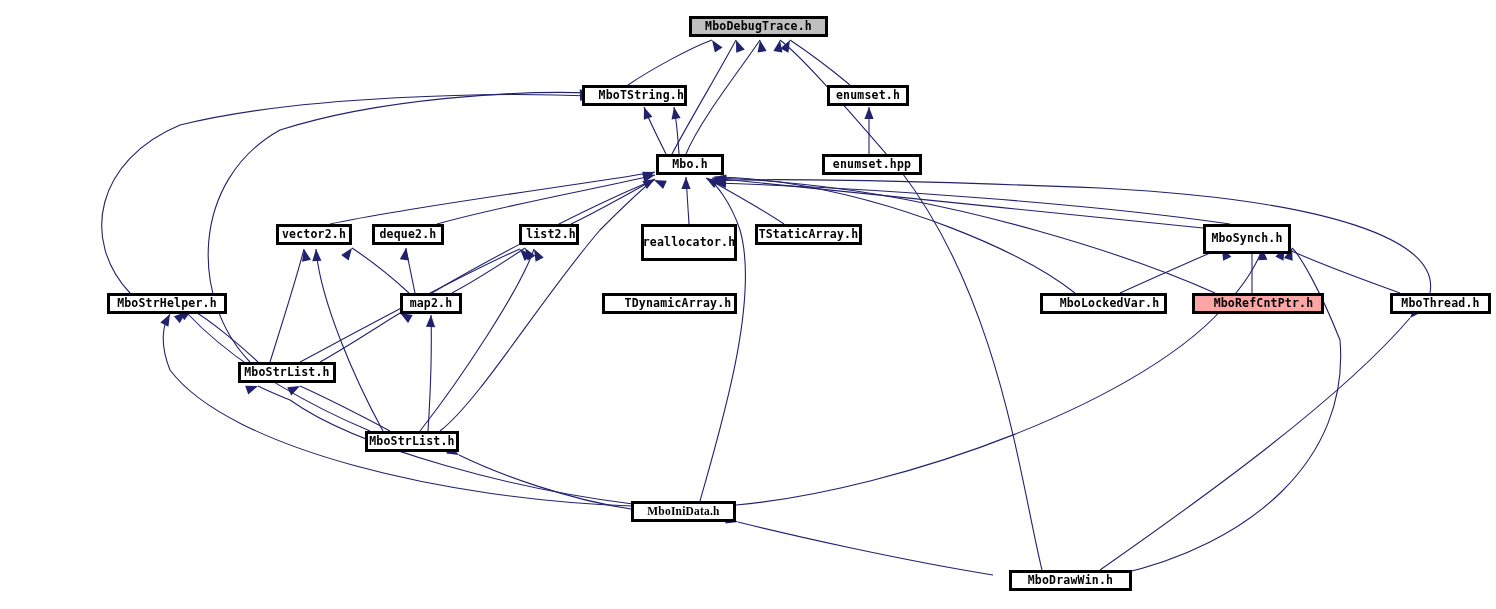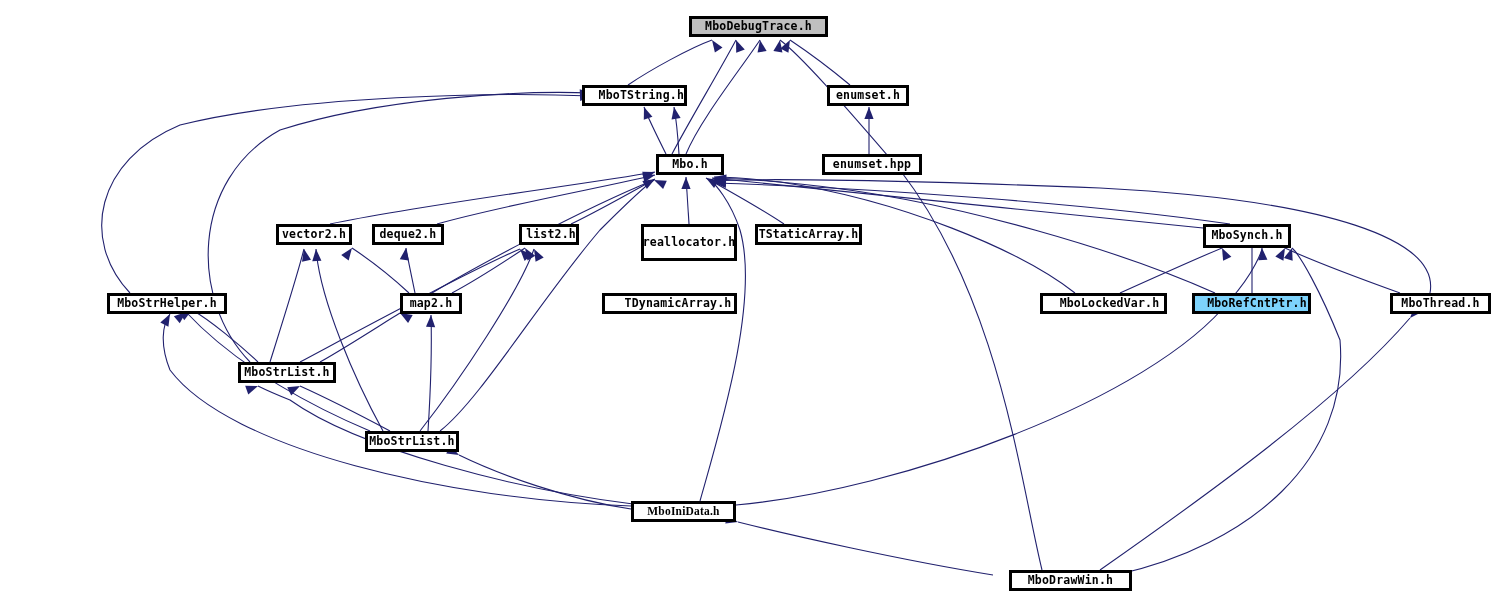--- a/index.html
+++ b/index.html
@@ -175,36 +175,36 @@
       </div>
       <div class="gnode" style="left: 519px; top: 224px; width: 60px; height: 21px; background: rgb(255, 255, 255); border-color: rgb(0, 0, 0); justify-content: flex-end;">
         <span>list2.h</span>
       </div>
       <div class="gnode" style="left: 641px; top: 224px; width: 96px; height: 37px; background: rgb(255, 255, 255); border-color: rgb(0, 0, 0);">
         <span>reallocator.h</span>
       </div>
       <div class="gnode" style="left: 755px; top: 224px; width: 107px; height: 21px; background: rgb(255, 255, 255); border-color: rgb(0, 0, 0);">
         <span>TStaticArray.h</span>
       </div>
-      <div class="gnode" style="left: 1203px; top: 224px; width: 88px; height: 24px; background: rgb(255, 255, 255); border-color: rgb(0, 0, 0);">
+      <div class="gnode" style="left: 1203px; top: 224px; width: 88px; height: 30px; background: rgb(255, 255, 255); border-color: rgb(0, 0, 0);">
         <span>MboSynch.h</span>
       </div>
       <div class="gnode" style="left: 107px; top: 293px; width: 120px; height: 21px; background: rgb(255, 255, 255); border-color: rgb(0, 0, 0);">
         <span>MboStrHelper.h</span>
       </div>
       <div class="gnode" style="left: 400px; top: 293px; width: 62px; height: 21px; background: rgb(255, 255, 255); border-color: rgb(0, 0, 0); align-items: center;">
         <span>map2.h</span>
       </div>
       <div class="gnode" style="left: 602px; top: 293px; width: 135px; height: 21px; background: rgb(255, 255, 255); border-color: rgb(0, 0, 0); padding-left: 17px;">
         <span>TDynamicArray.h</span>
       </div>
       <div class="gnode" style="left: 1040px; top: 293px; width: 127px; height: 21px; background: rgb(255, 255, 255); border-color: rgb(0, 0, 0); padding-left: 12px;">
         <span>MboLockedVar.h</span>
       </div>
-      <div class="gnode" style="left: 1192px; top: 293px; width: 119px; height: 21px; background: #7dd3fc; border-color: rgb(0, 0, 0); padding-left: 11px;">
+      <div class="gnode" style="left: 1192px; top: 293px; width: 132px; height: 21px; background: #fca5a5; border-color: rgb(0, 0, 0); padding-left: 11px;">
         <span>MboRefCntPtr.h</span>
       </div>
       <div class="gnode" style="left: 1390px; top: 293px; width: 101px; height: 21px; background: rgb(255, 255, 255); border-color: rgb(0, 0, 0);">
         <span>MboThread.h</span>
       </div>
       <div class="gnode" style="left: 238px; top: 362px; width: 98px; height: 21px; background: rgb(255, 255, 255); border-color: rgb(0, 0, 0);">
         <span>MboStrList.h</span>
       </div>
       <div class="gnode" style="left: 365px; top: 431px; width: 94px; height: 21px; background: rgb(255, 255, 255); border-color: rgb(0, 0, 0);">
         <span>MboStrList.h</span>

